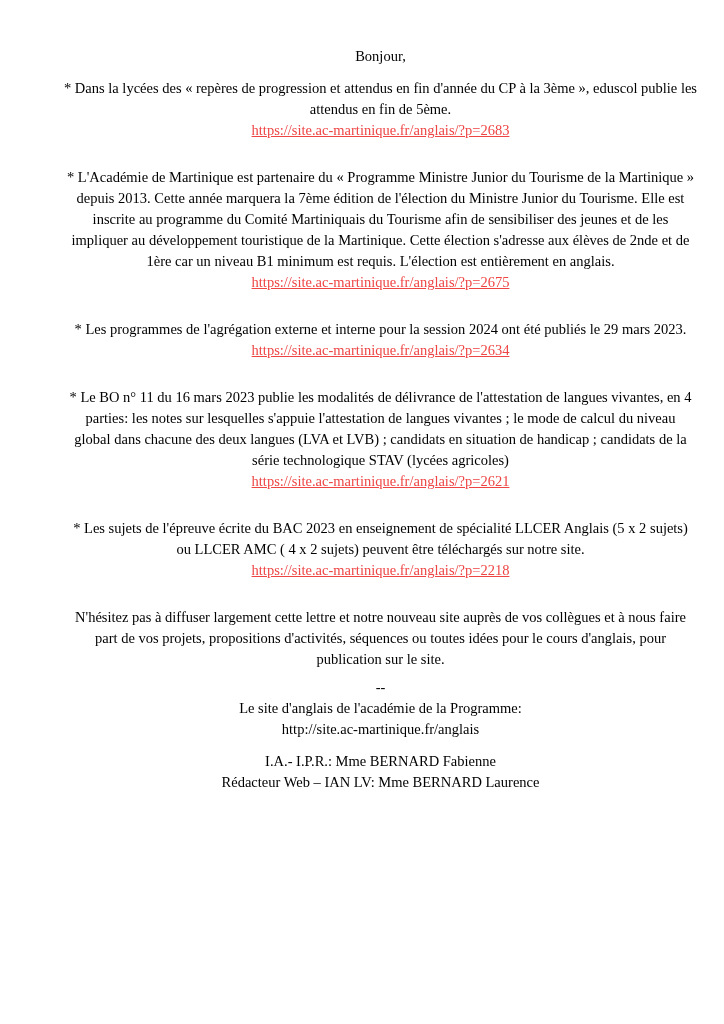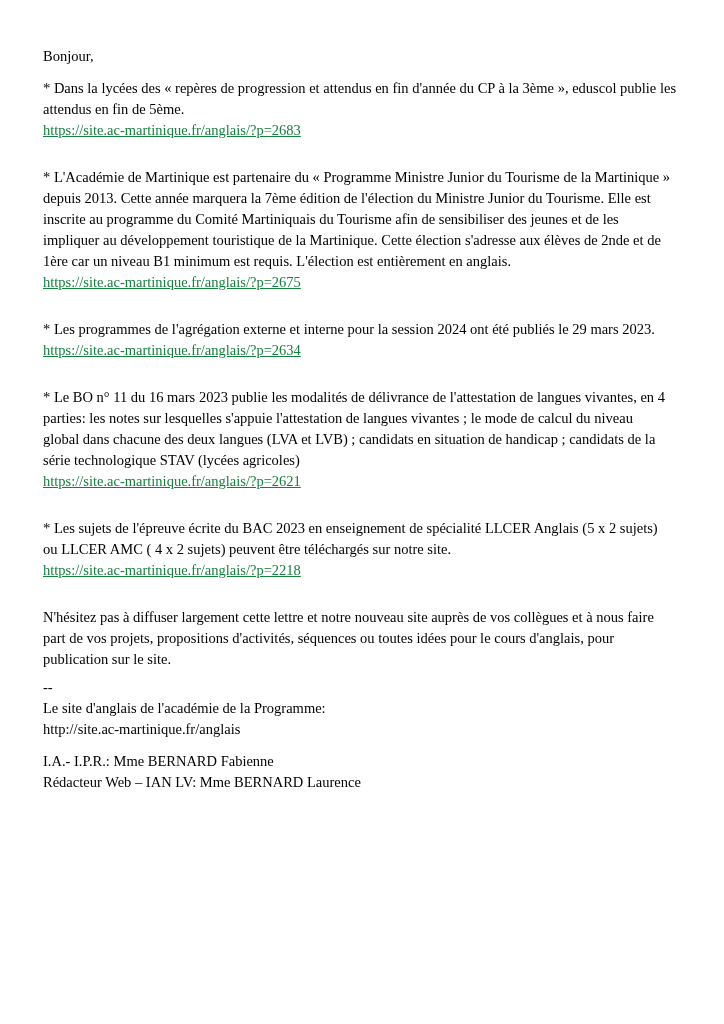--- a/index.html
+++ b/index.html
@@ -1,15 +1,15 @@
 <!DOCTYPE html>
 <html lang="fr"><head>
 <meta charset="utf-8">
 <style>
-  * { margin: 0; padding: 0; box-sizing: border-box; }
+  * { margin: 0; padding: 0; box-sizing: border-box; text-align: center; }
   html, body { background: #ffffff; }
   body {
     width: 724px;
     min-height: 1024px;
     font-family: "Liberation Serif", "DejaVu Serif", serif;
     font-size: 14.5px;
     line-height: 21px;
     color: #000000;
     overflow: hidden;
   }
@@ -22,21 +22,21 @@
   .txt {
     white-space: pre-line;
     max-width: 675px;
   }
   .greeting   { margin-bottom: 11px; }
   .intro      { margin-bottom: 24px; }
   .item       { margin-bottom: 26px; }
   .closing    { margin-bottom: 7px; }
   .sig-block  { margin-bottom: 11px; }
   a.link {
-    color: #15803d;
+    color: #ef4444;
     text-decoration: underline;
     cursor: pointer;
     display: inline-block;
   }
 </style>
 </head>
 <body>
 
 <div class="page">
 

